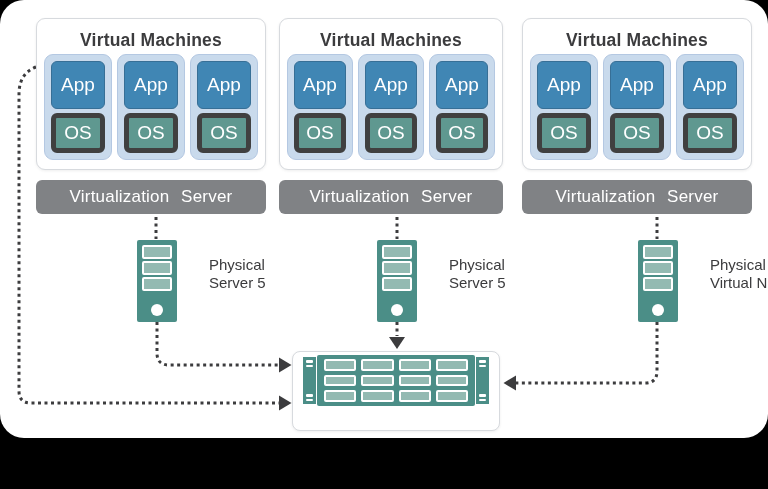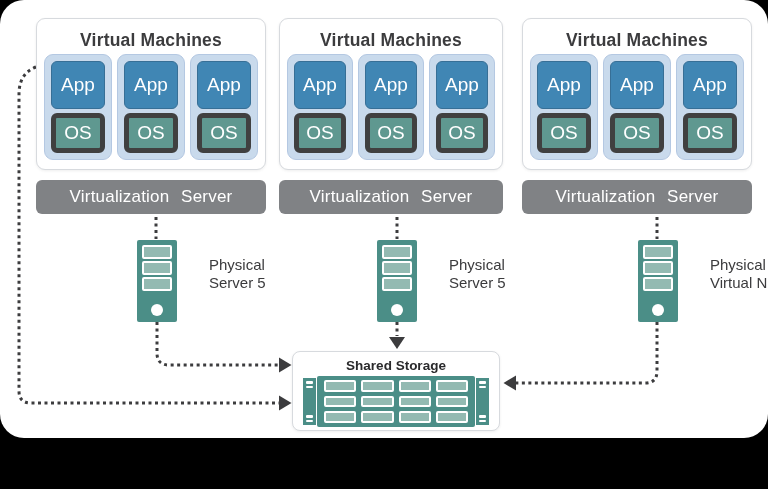--- a/index.html
+++ b/index.html
@@ -189,21 +189,20 @@
         <div class="slot"></div>
         <div class="power-dot"></div>
       </div>
       <div class="ps-label" style="left:164px;">
         <span>Physical</span><br>
         <span>Virtual N</span>
       </div>
     </div>
 
     <div class="storage-card">
-      <div class="storage-title">Shared Storage</div>
       <div class="storage-array">
         <div class="rack-ear">
           <span class="vent">
               <b></b>
               <b></b>
             </span>
           <span class="vent">
               <b></b>
               <b></b>
             </span>

